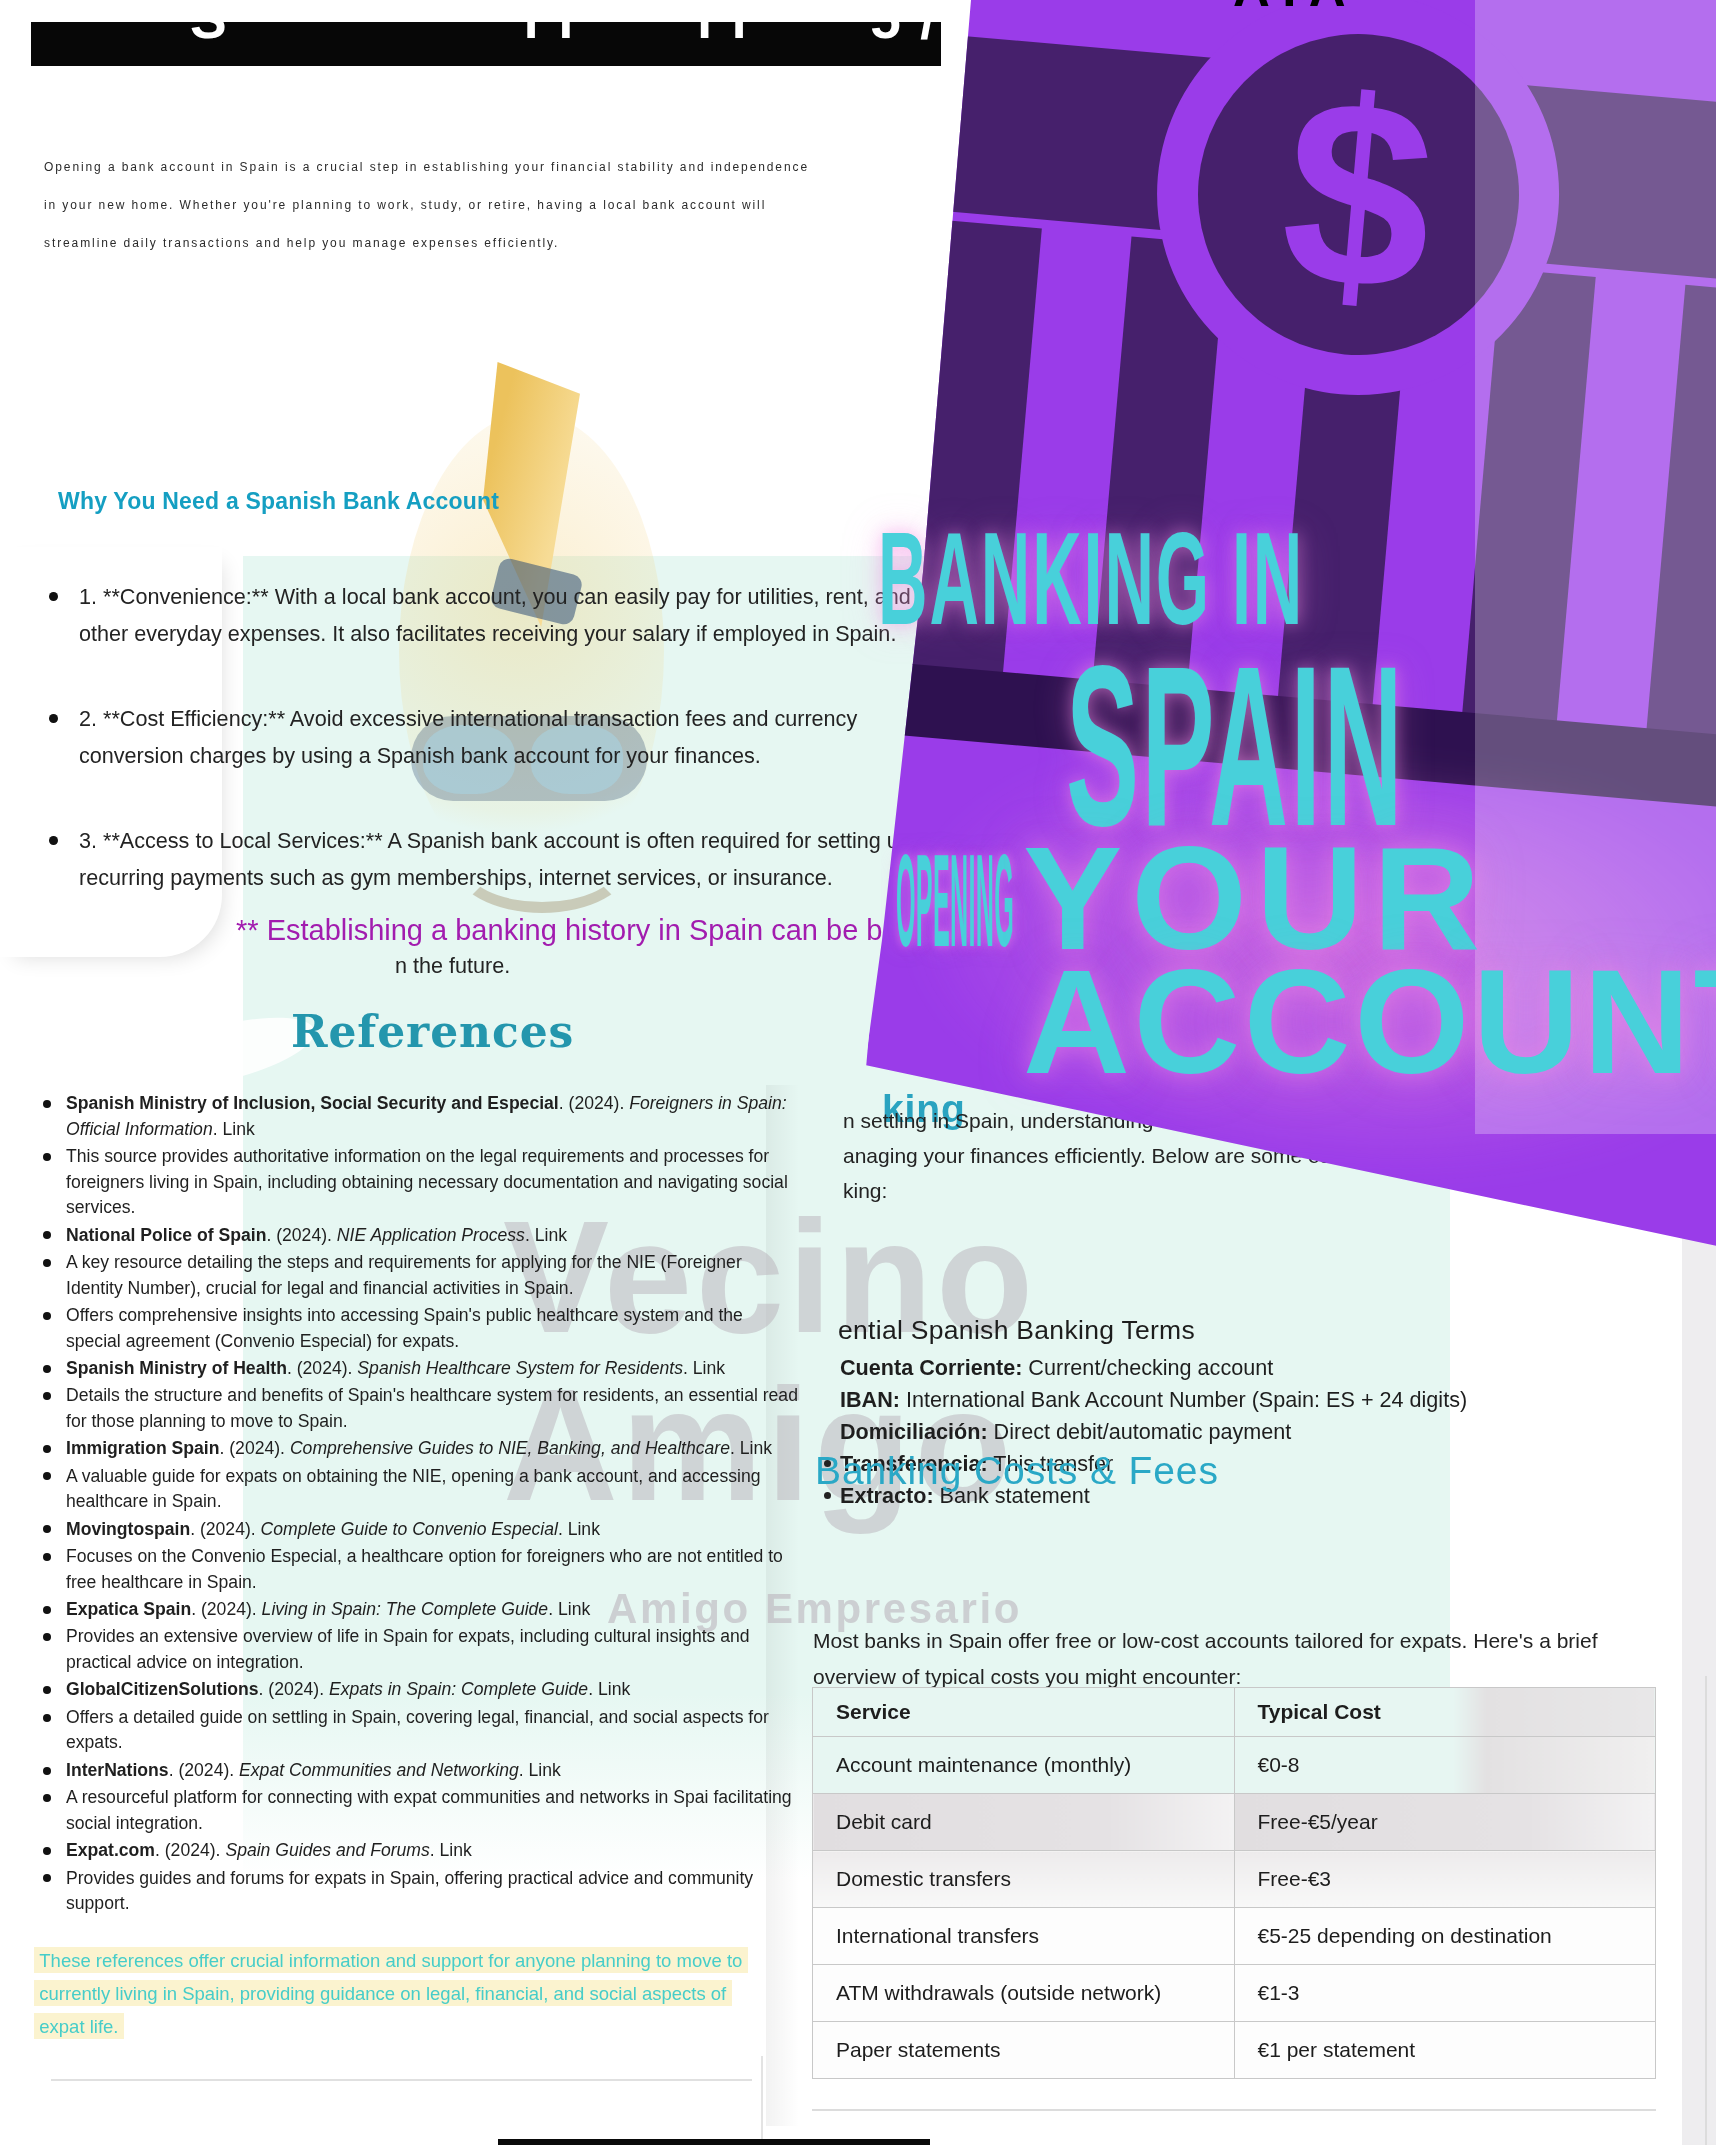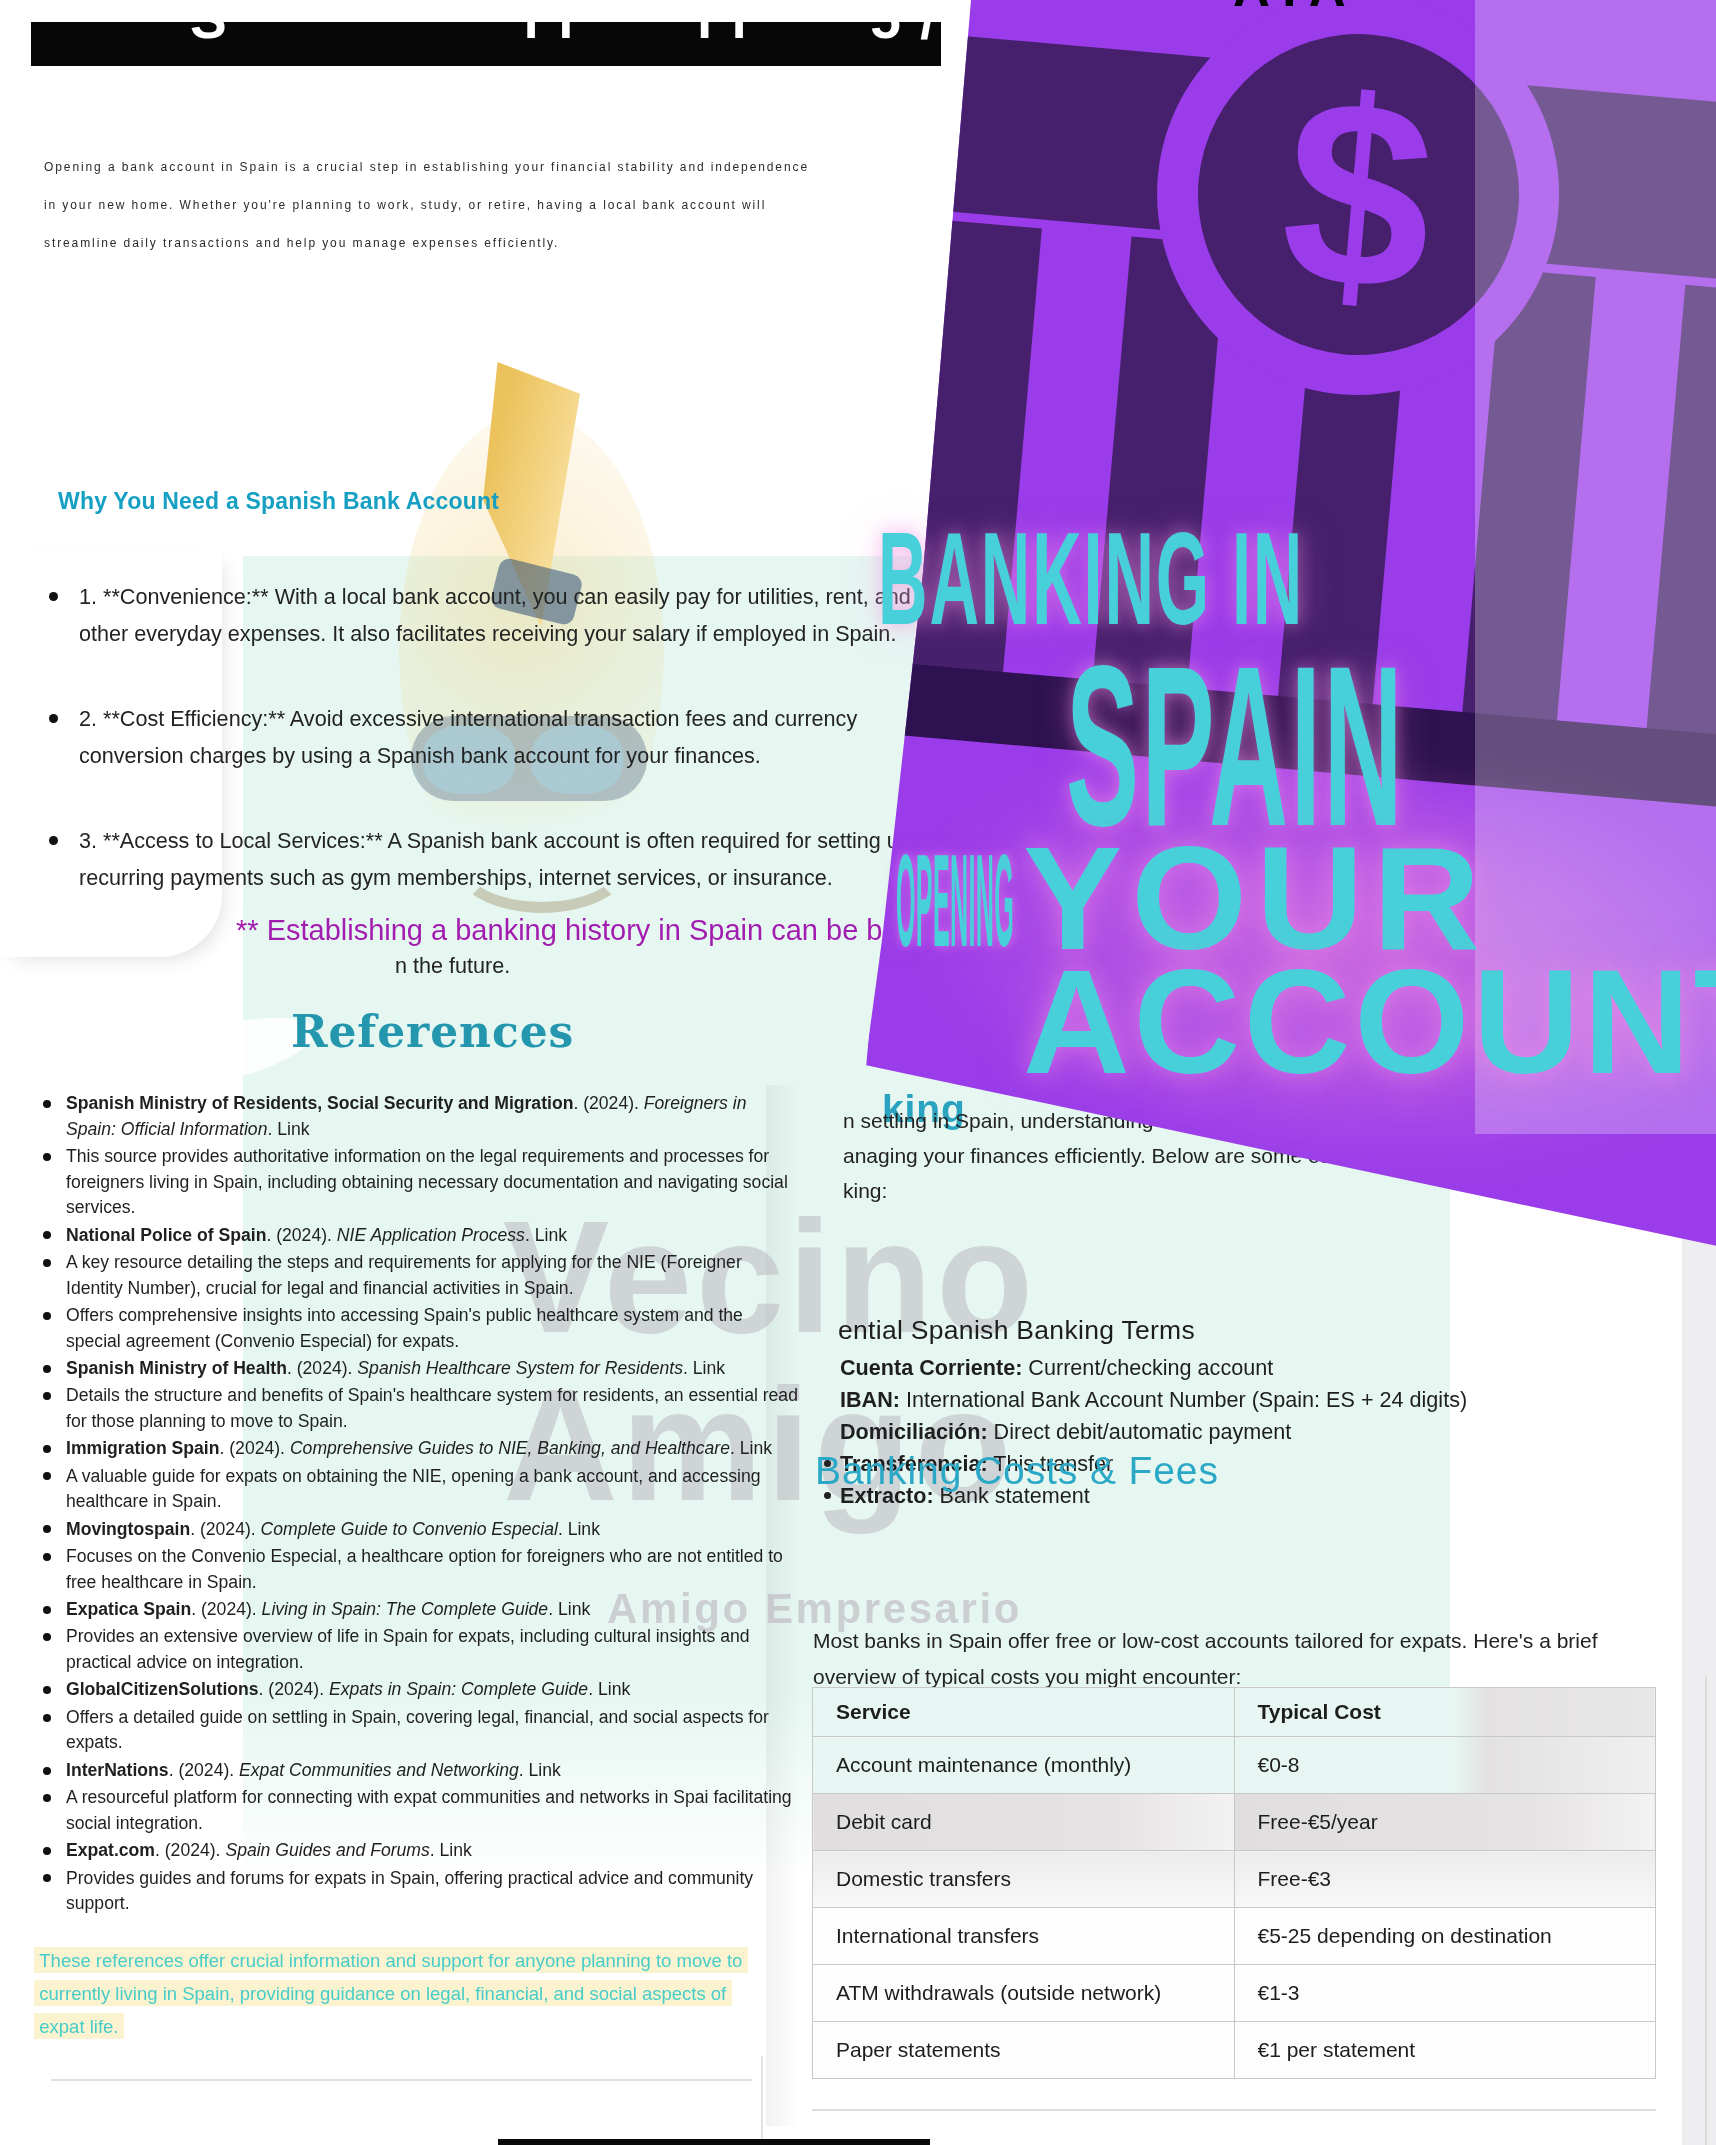--- a/index.html
+++ b/index.html
@@ -159,21 +159,21 @@
       <li>1. **Convenience:** With a local bank account, you can easily pay for utilities, rent, and other everyday expenses. It also facilitates receiving your salary if employed in Spain.</li>
       <li>2. **Cost Efficiency:** Avoid excessive international transaction fees and currency conversion charges by using a Spanish bank account for your finances.</li>
       <li>3. **Access to Local Services:** A Spanish bank account is often required for setting up recurring payments such as gym memberships, internet services, or insurance.</li>
     </ul>
   <div class="abs item4-l1">** Establishing a banking history in Spain can be beneficial if y</div>
   <div class="abs item4-l2">n the future.</div>
 
   <div class="abs refs-heading">References</div>
   <div class="abs refs-col">
     <div>
-        <div class="ref-item"><span class="rb">Spanish Ministry of Residents, Social Security and Migration</span><span>. (2024). </span><span class="ri">Foreigners in Spain: Official Information</span><span>. Link</span></div>
+        <div class="ref-item"><span class="rb">Spanish Ministry of Inclusion, Social Security and Especial</span><span>. (2024). </span><span class="ri">Foreigners in Spain: Official Information</span><span>. Link</span></div>
         <div class="ref-item"><span class="rb"></span><span></span><span class="ri"></span><span>This source provides authoritative information on the legal requirements and processes for foreigners living in Spain, including obtaining necessary documentation and navigating social services.</span></div>
         <div class="ref-item"><span class="rb">National Police of Spain</span><span>. (2024). </span><span class="ri">NIE Application Process</span><span>. Link</span></div>
         <div class="ref-item"><span class="rb"></span><span></span><span class="ri"></span><span>A key resource detailing the steps and requirements for applying for the NIE (Foreigner Identity Number), crucial for legal and financial activities in Spain.</span></div>
         <div class="ref-item"><span class="rb"></span><span></span><span class="ri"></span><span>Offers comprehensive insights into accessing Spain's public healthcare system and the special agreement (Convenio Especial) for expats.</span></div>
         <div class="ref-item"><span class="rb">Spanish Ministry of Health</span><span>. (2024). </span><span class="ri">Spanish Healthcare System for Residents</span><span>. Link</span></div>
         <div class="ref-item"><span class="rb"></span><span></span><span class="ri"></span><span>Details the structure and benefits of Spain's healthcare system for residents, an essential read for those planning to move to Spain.</span></div>
         <div class="ref-item"><span class="rb">Immigration Spain</span><span>. (2024). </span><span class="ri">Comprehensive Guides to NIE, Banking, and Healthcare</span><span>. Link</span></div>
         <div class="ref-item"><span class="rb"></span><span></span><span class="ri"></span><span>A valuable guide for expats on obtaining the NIE, opening a bank account, and accessing healthcare in Spain.</span></div>
         <div class="ref-item"><span class="rb">Movingtospain</span><span>. (2024). </span><span class="ri">Complete Guide to Convenio Especial</span><span>. Link</span></div>
         <div class="ref-item"><span class="rb"></span><span></span><span class="ri"></span><span>Focuses on the Convenio Especial, a healthcare option for foreigners who are not entitled to free healthcare in Spain.</span></div>

